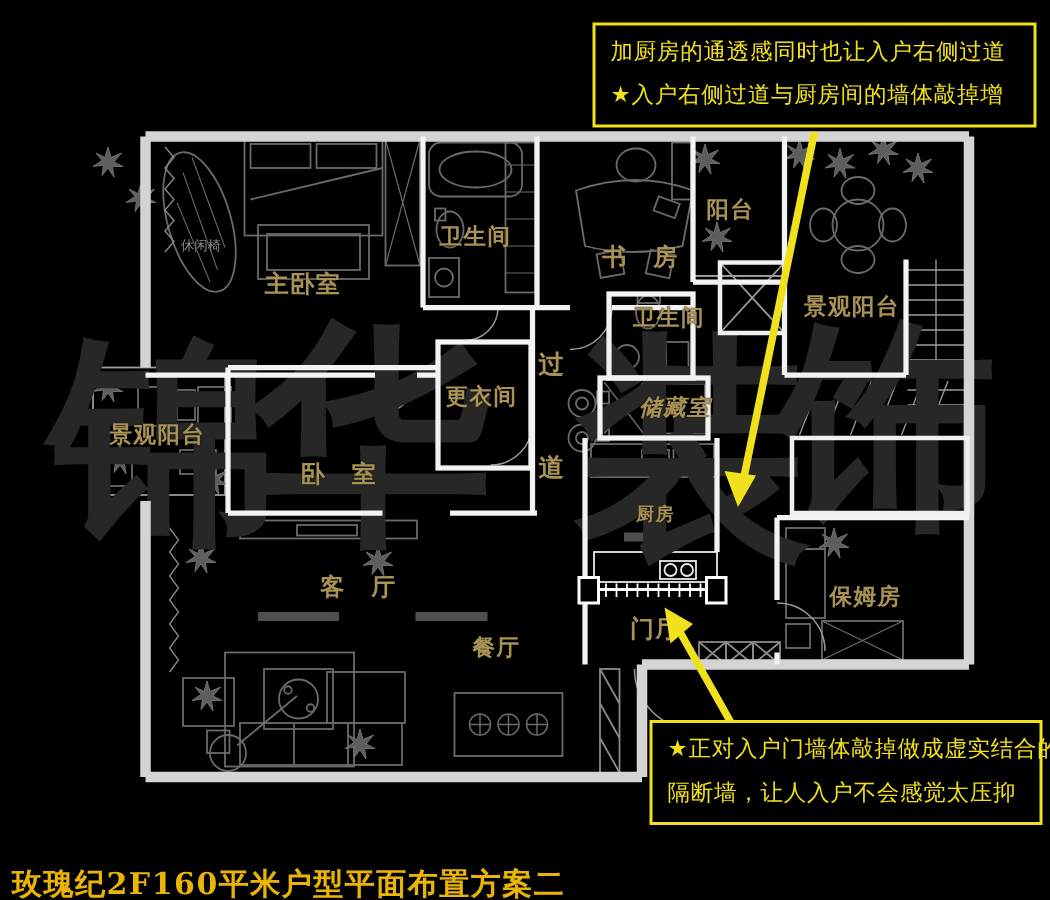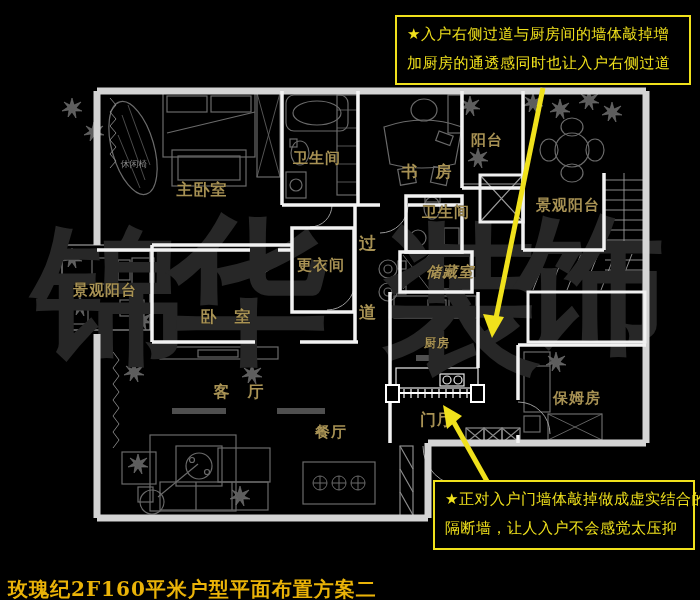--- a/index.html
+++ b/index.html
@@ -257,22 +257,22 @@
   <svg class="layer" width="700" height="600" viewBox="0 0 700 600" style="pointer-events:none;">
     <g>
       <line x1="543" y1="88" x2="496" y2="318" stroke="#f0e11c" stroke-width="5"></line>
       <polygon points="492,338 504,317 483,314" fill="#f0e11c"></polygon>
       <line x1="497" y1="499" x2="452" y2="419" stroke="#f0e11c" stroke-width="5"></line>
       <polygon points="443,405 462,416 447,429" fill="#f0e11c"></polygon>
     </g>
   </svg>
 
   <div class="callout" style="left:395px;top:15px;width:272px;">
+    <div>加厨房的通透感同时也让入户右侧过道</div>
     <div>★入户右侧过道与厨房间的墙体敲掉增</div>
-    <div>加厨房的通透感同时也让入户右侧过道</div>
   </div>
   <div class="callout" style="left:433px;top:480px;width:238px;">
     <div>★正对入户门墙体敲掉做成虚实结合的</div>
     <div>隔断墙，让人入户不会感觉太压抑</div>
   </div>
 
   <div class="title">玫瑰纪2F160平米户型平面布置方案二</div>
 
 </div>
 

